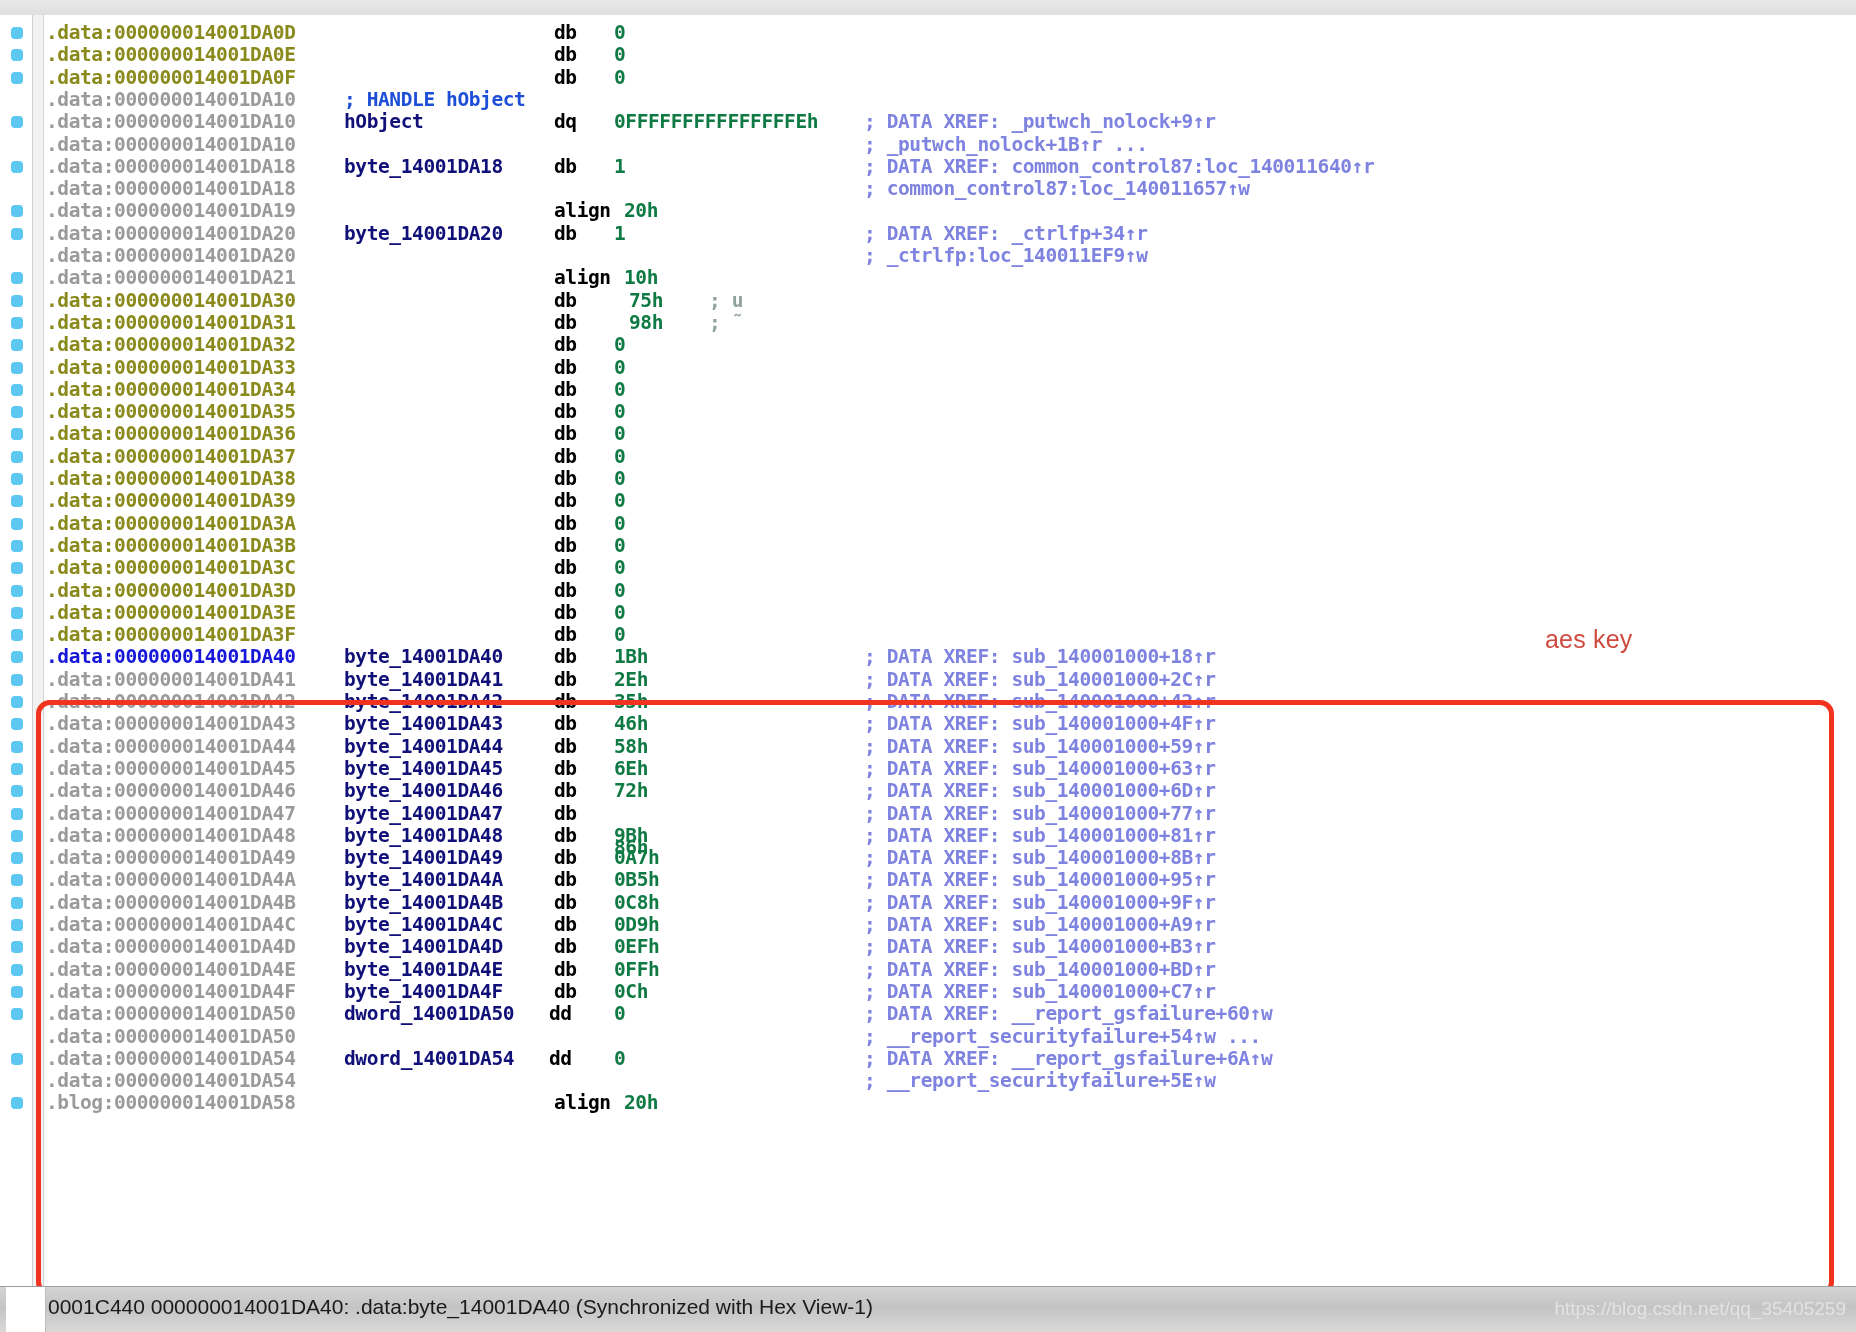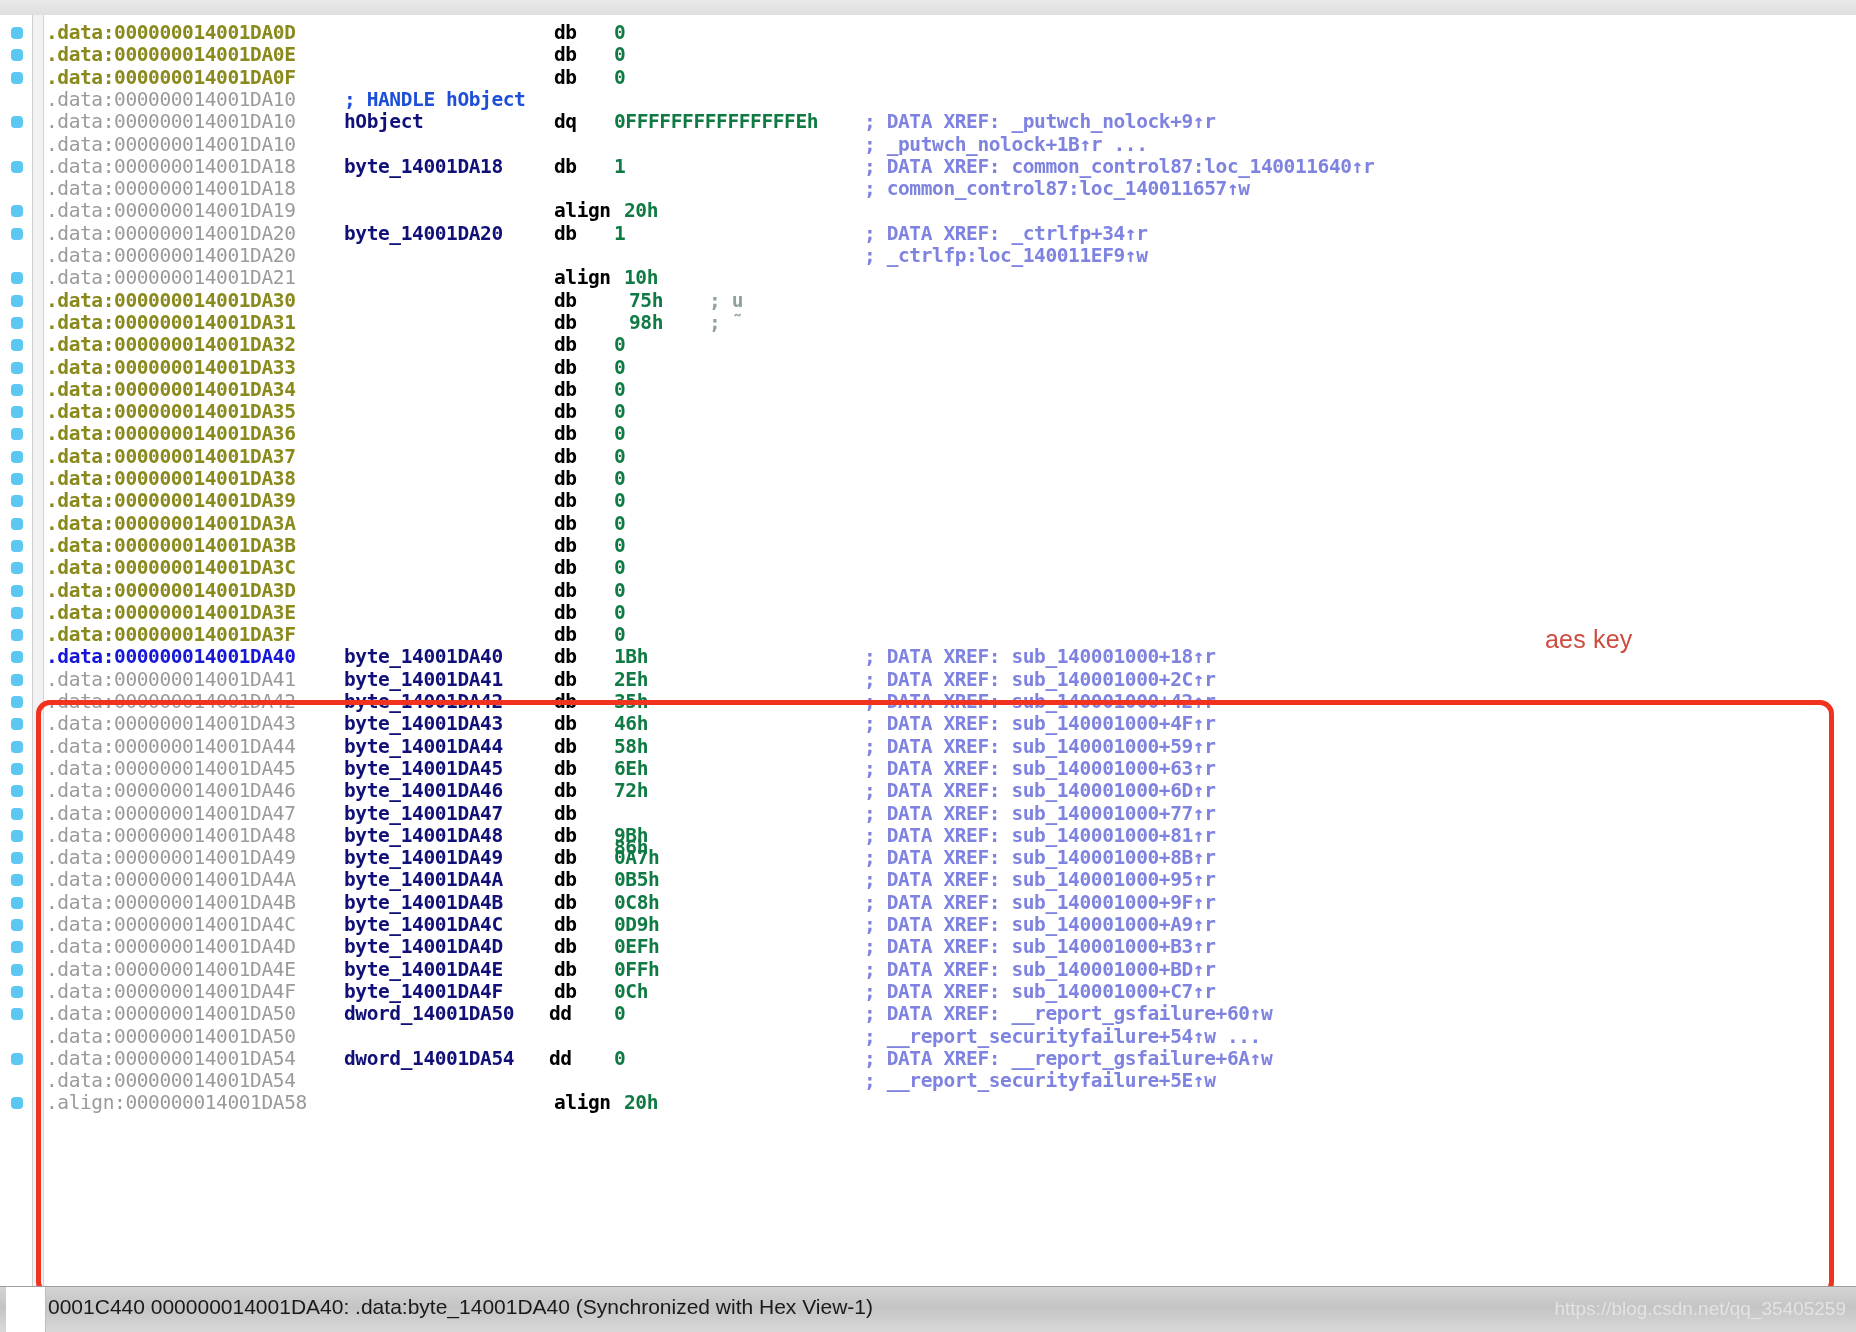--- a/index.html
+++ b/index.html
@@ -123,21 +123,21 @@
     line-height: 22px;
   }
   .seg        { position: absolute; white-space: pre; }
 
   
   .c-addr { left: 2px; }
   .c-name { left: 300px; }
 
   
   .addr-olive  { color: #8a8a1c; }
-  .addr-gray   { color: #9a9a9a; font-weight: normal; }
+  .addr-gray   { color: #9a9a9a; font-weight: bold; }
   .addr-blue   { color: #1616d8; }
   .nm          { color: #101078; }
   .mnem        { color: #000000; }
   .val         { color: #0f7a43; }
   .cmt-gray    { color: #1d4ed8; }
   .cmt-xref    { color: #7f83e0; }
   .semi        { color: #8fa39a; }
 
   
   .redbox {
@@ -332,21 +332,21 @@
       <div class="line" style="top: 854.4px;"><span class="seg c-addr addr-gray">.data:000000014001DA4A</span><span class="seg c-name nm">byte_14001DA4A</span><span class="seg mnem" style="left: 510px;">db</span><span class="seg val" style="left: 570px;">0B5h</span><span class="seg cmt-xref" style="left: 820px;">; DATA XREF: sub_140001000+95↑r</span></div>
       <div class="line" style="top: 876.7px;"><span class="seg c-addr addr-gray">.data:000000014001DA4B</span><span class="seg c-name nm">byte_14001DA4B</span><span class="seg mnem" style="left: 510px;">db</span><span class="seg val" style="left: 570px;">0C8h</span><span class="seg cmt-xref" style="left: 820px;">; DATA XREF: sub_140001000+9F↑r</span></div>
       <div class="line" style="top: 899px;"><span class="seg c-addr addr-gray">.data:000000014001DA4C</span><span class="seg c-name nm">byte_14001DA4C</span><span class="seg mnem" style="left: 510px;">db</span><span class="seg val" style="left: 570px;">0D9h</span><span class="seg cmt-xref" style="left: 820px;">; DATA XREF: sub_140001000+A9↑r</span></div>
       <div class="line" style="top: 921.3px;"><span class="seg c-addr addr-gray">.data:000000014001DA4D</span><span class="seg c-name nm">byte_14001DA4D</span><span class="seg mnem" style="left: 510px;">db</span><span class="seg val" style="left: 570px;">0EFh</span><span class="seg cmt-xref" style="left: 820px;">; DATA XREF: sub_140001000+B3↑r</span></div>
       <div class="line" style="top: 943.6px;"><span class="seg c-addr addr-gray">.data:000000014001DA4E</span><span class="seg c-name nm">byte_14001DA4E</span><span class="seg mnem" style="left: 510px;">db</span><span class="seg val" style="left: 570px;">0FFh</span><span class="seg cmt-xref" style="left: 820px;">; DATA XREF: sub_140001000+BD↑r</span></div>
       <div class="line" style="top: 965.9px;"><span class="seg c-addr addr-gray">.data:000000014001DA4F</span><span class="seg c-name nm">byte_14001DA4F</span><span class="seg mnem" style="left: 510px;">db</span><span class="seg val" style="left: 570px;">0Ch</span><span class="seg cmt-xref" style="left: 820px;">; DATA XREF: sub_140001000+C7↑r</span></div>
       <div class="line" style="top: 988.2px;"><span class="seg c-addr addr-gray">.data:000000014001DA50</span><span class="seg c-name nm">dword_14001DA50</span><span class="seg mnem" style="left: 505px;">dd</span><span class="seg val" style="left: 570px;">0</span><span class="seg cmt-xref" style="left: 820px;">; DATA XREF: __report_gsfailure+60↑w</span></div>
       <div class="line" style="top: 1010.5px;"><span class="seg c-addr addr-gray">.data:000000014001DA50</span><span class="seg cmt-xref" style="left: 820px;">; __report_securityfailure+54↑w ...</span></div>
       <div class="line" style="top: 1032.8px;"><span class="seg c-addr addr-gray">.data:000000014001DA54</span><span class="seg c-name nm">dword_14001DA54</span><span class="seg mnem" style="left: 505px;">dd</span><span class="seg val" style="left: 570px;">0</span><span class="seg cmt-xref" style="left: 820px;">; DATA XREF: __report_gsfailure+6A↑w</span></div>
       <div class="line" style="top: 1055.1px;"><span class="seg c-addr addr-gray">.data:000000014001DA54</span><span class="seg cmt-xref" style="left: 820px;">; __report_securityfailure+5E↑w</span></div>
-      <div class="line" style="top: 1077.4px;"><span class="seg c-addr addr-gray">.align:000000014001DA58</span><span class="seg mnem" style="left: 510px;">align</span><span class="seg val" style="left: 580px;">20h</span></div>
+      <div class="line" style="top: 1077.4px;"><span class="seg c-addr addr-gray">.blog:000000014001DA58</span><span class="seg mnem" style="left: 510px;">align</span><span class="seg val" style="left: 580px;">20h</span></div>
     </div>
 
   <div class="redbox"></div>
 
   <div class="aeskey">aes key</div>
 
   <div class="statusbar">
     <div class="sb-left"></div>
     <div class="sb-text">0001C440  000000014001DA40: .data:byte_14001DA40  (Synchronized with Hex View-1)</div>
     <div class="watermark">https://blog.csdn.net/qq_35405259</div>

